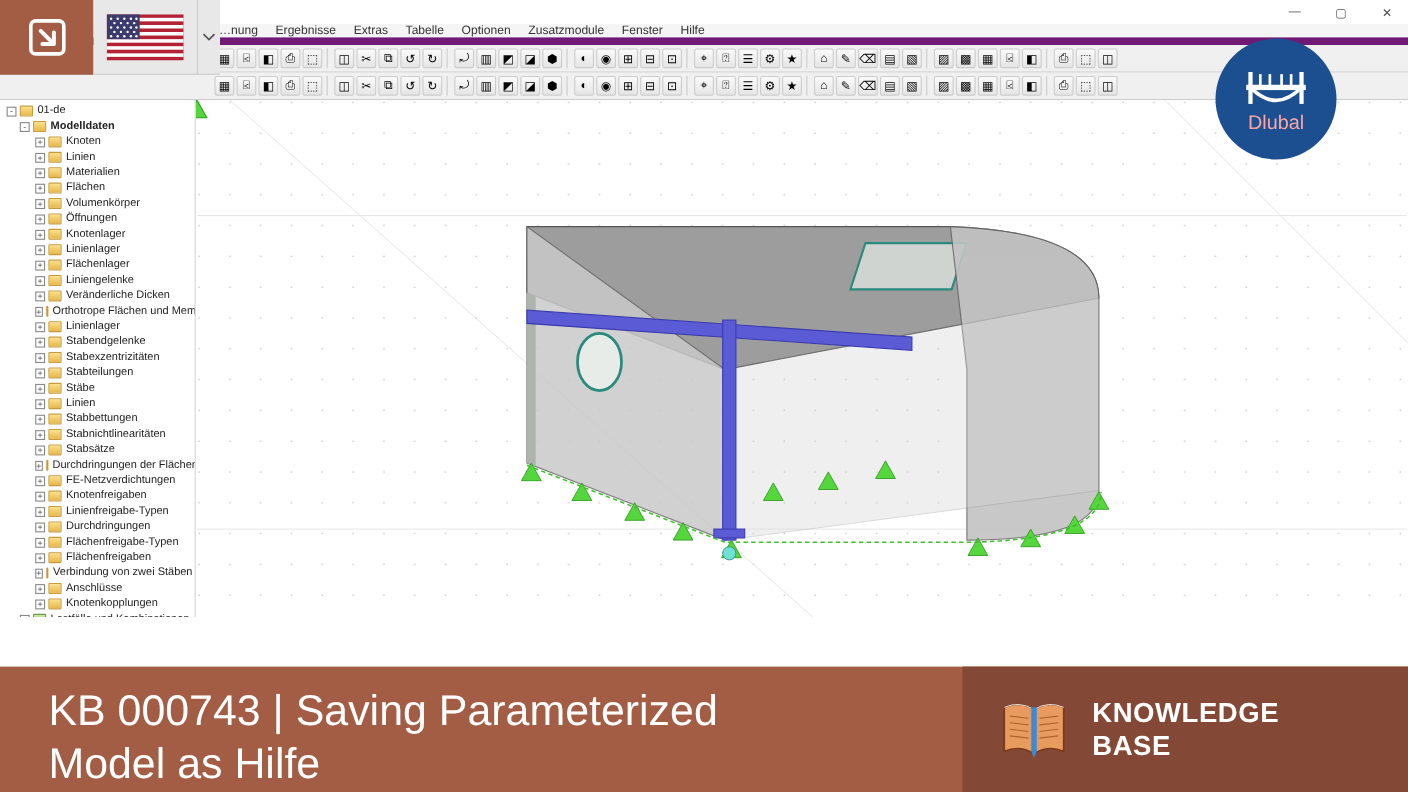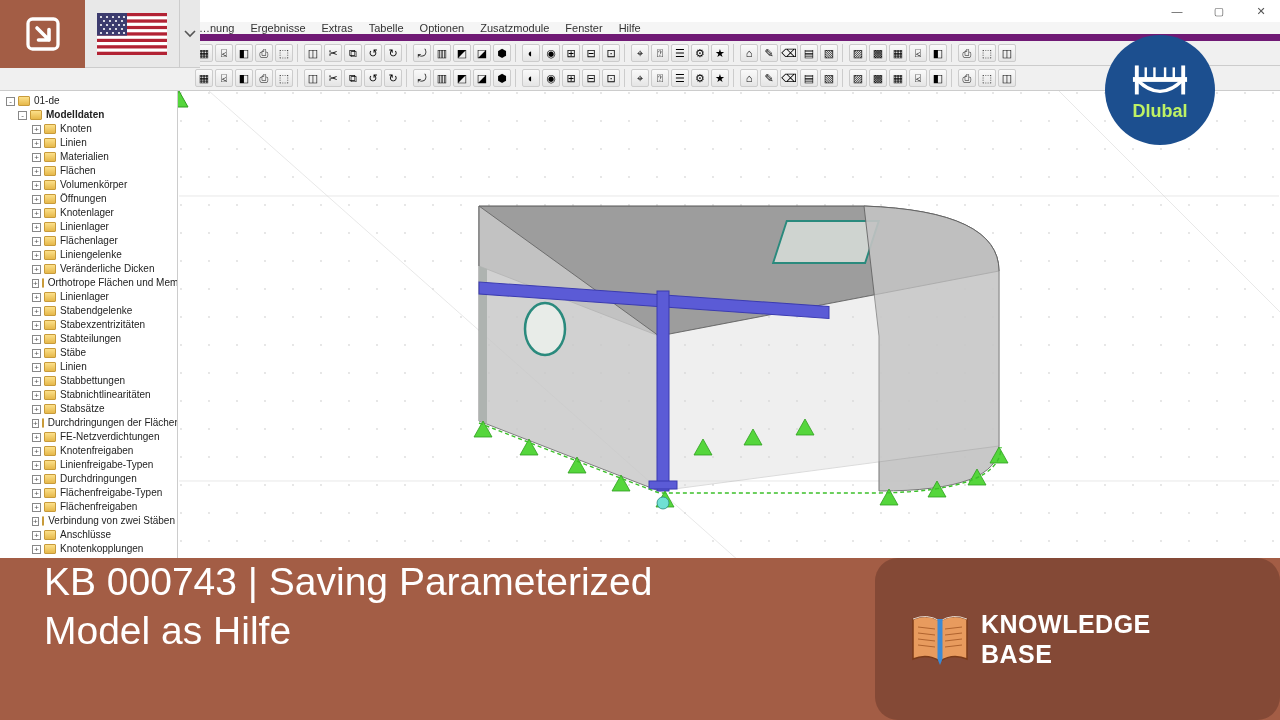--- a/index.html
+++ b/index.html
@@ -9,21 +9,21 @@
 .flag-overlay { position:absolute; top:0; left:0; z-index:100; display:flex; }
 .flag-arrow { width:85px; height:68px; background:#a35d45; display:grid; place-items:center; }
 .flag-arrow svg { width:36px; height:36px; }
 .flag-box { width:95px; height:68px; background:#e8e8e8; display:grid; place-items:center; border-right:1px solid #ccc; border-bottom:1px solid #ccc; }
 .flag-box svg { width:70px; height:42px; }
 .flag-caret { width:20px; height:68px; background:#e8e8e8; display:grid; place-items:center; border-bottom:1px solid #ccc; }
 
 
 .dlubal-badge { position:absolute; top:35px; right:65px; width:110px; height:110px; border-radius:50%; background:#1c4f8f; display:flex; flex-direction:column; align-items:center; justify-content:center; z-index:100; }
 .dlubal-badge svg { width:58px; height:40px; }
-.dlubal-badge span { color:#bef264; font-size:18px; font-weight:700; margin-top:2px; }
+.dlubal-badge span { color:#fca5a5; font-size:18px; font-weight:400; margin-top:2px; }
 
 
 .app { position:absolute; top:0; left:0; width:1280px; height:558px; background:#f0f0f0; }
 .titlebar { height:22px; background:#fff; display:flex; justify-content:flex-end; align-items:center; padding-right:4px; gap:12px; }
 .winctrl { width:30px; height:18px; display:grid; place-items:center; font-size:11px; color:#555; }
 
 .menubar { height:19px; background:#f5f5f5; display:flex; align-items:center; padding-left:195px; font-size:11px; color:#333; gap:8px; border-bottom:7px solid #701a75; }
 .menubar span { padding:1px 4px; }
 
 .toolbar-row { height:25px; background:#f0f0f0; display:flex; align-items:center; padding-left:195px; gap:2px; border-bottom:1px solid #ccc; }
@@ -37,23 +37,23 @@
 .tree-item.l1 { padding-left:16px; }
 .tree-item.l2 { padding-left:30px; }
 .tree-exp { width:9px; height:9px; border:1px solid #888; font-size:8px; line-height:7px; text-align:center; margin-right:3px; color:#555; }
 .tree-folder { width:12px; height:10px; background:linear-gradient(#fce08a,#e6b84a); border:1px solid #c89b3a; margin-right:4px; border-radius:1px; }
 .tree-folder.green { background:linear-gradient(#c5e8a5,#92c966); border-color:#6a9b44; }
 
 .viewport { flex:1; background:#fff; position:relative; overflow:hidden; }
 .viewport svg { width:100%; height:100%; }
 
 
-.bottom-bar { position:absolute; bottom:0; left:0; width:1280px; height:162px; background:#a35d45; display:flex; align-items:flex-start;margin-top:48px; }
+.bottom-bar { position:absolute; bottom:0; left:0; width:1280px; height:114px; background:#a35d45; display:flex; align-items:flex-end;margin-top:48px; }
 .kb-title { flex:1; padding:0 44px; color:#fff; font-size:39px; font-weight:400; line-height:1.25; }
-.kb-right { width:405px; height:100%; background:#844936; display:flex; align-items:center; padding-left:34px; gap:10px;border-radius:23px; }
+.kb-right { width:405px; height:100%; background:#844936; display:flex; align-items:center; padding-left:34px; gap:22px; }
 .kb-right svg { width:62px; height:52px; }
 .kb-label { color:#fff; font-size:25px; font-weight:700; line-height:1.2; letter-spacing:0.5px; }
 </style>
 </head>
 <body>
 
 <div class="app">
   <div class="titlebar">
     <div class="winctrl">—</div>
     <div class="winctrl">▢</div>

